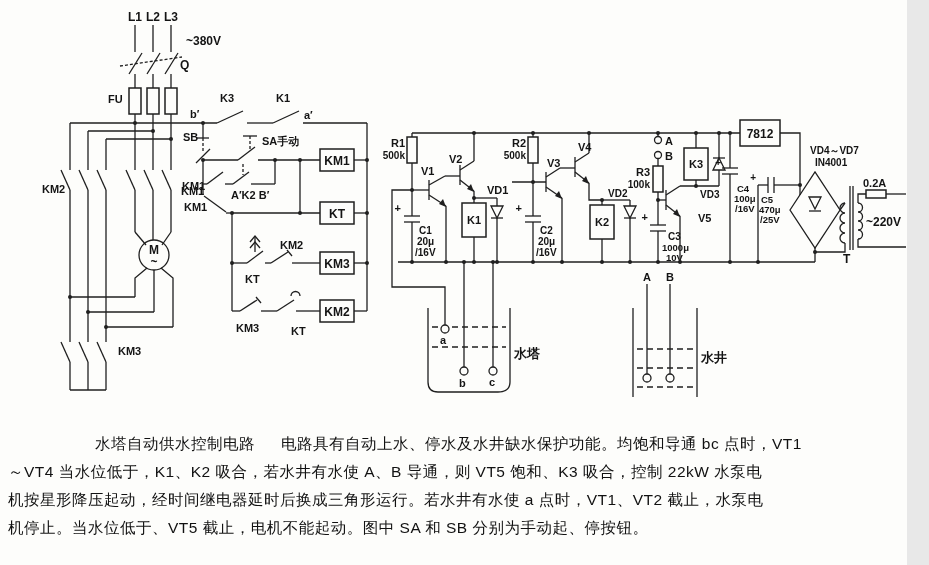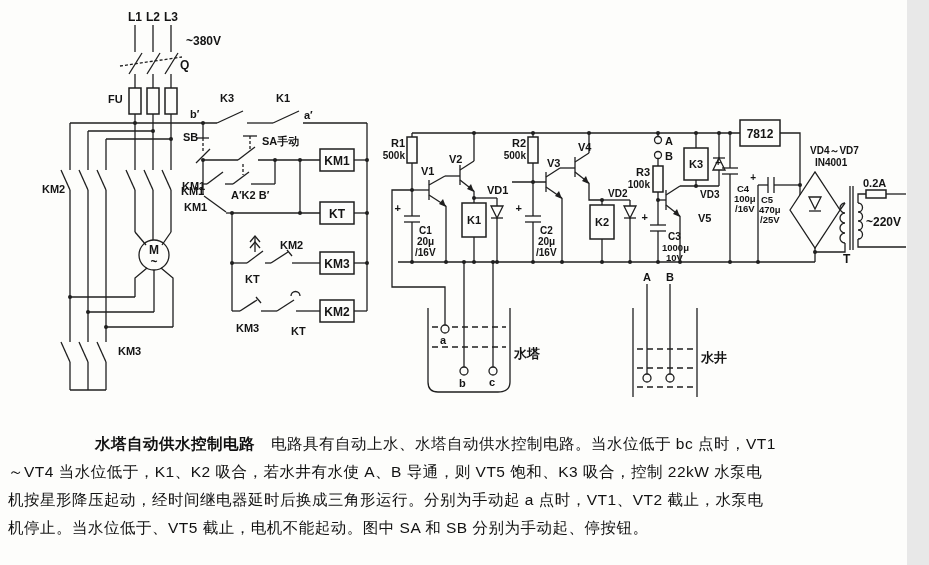--- a/index.html
+++ b/index.html
@@ -25,21 +25,21 @@
           letter-spacing:-2px;line-height:40px;font-family:"Liberation Serif",serif;}
   #wm-cn{position:absolute;left:76px;top:8px;font-size:15px;font-weight:bold;
          color:rgba(238,140,160,0.85);letter-spacing:2px;}
   #wm-com{position:absolute;left:74px;top:26px;font-size:19px;font-weight:bold;font-style:italic;
           color:rgba(230,120,140,0.8);font-family:"Liberation Serif",serif;letter-spacing:2px;}
   #caption{position:absolute;left:0;top:422px;width:929px;font-size:15.5px;color:#111;
            letter-spacing:0.5px;line-height:28px;}
   #caption .cap-line{position:absolute;left:8px;white-space:nowrap;}
   #cap1{top:8px;left:95px!important;}
   #cap2{top:36px;}  #cap3{top:64px;}  #cap4{top:92px;}
-  #cap-title{font-weight:bold;margin-right:16px;}
+  #cap-title{font-weight:normal;margin-right:26px;}
 </style>
 </head>
 <body>
 
 <div id="page">
 
 <svg width="929" height="420" viewBox="0 0 929 420">
 
   <g>
     <text class="lbl-l" x="128" y="21">L1</text>
@@ -459,20 +459,20 @@
     <circle class="dot" cx="658" cy="262" r="2"></circle>
         <circle class="dot" cx="680" cy="262" r="2"></circle>
     <circle class="dot" cx="730" cy="262" r="2"></circle>
         <circle class="dot" cx="758" cy="262" r="2"></circle>
   </g>
 </svg>
 
 
 <div id="caption">
   <div class="cap-line" id="cap1">
-    <span id="cap-title">水塔自动供水控制电路</span><span>电路具有自动上水、水塔自动供水控制电路。当水位低于 bc 点时，VT1</span>
+    <span id="cap-title">水塔自动供水控制电路</span><span>电路具有自动上水、停水及水井缺水保护功能。均饱和导通 bc 点时，VT1</span>
   </div>
   <div class="cap-line" id="cap2">～VT4 当水位低于，K1、K2 吸合，若水井有水使 A、B 导通，则 VT5 饱和、K3 吸合，控制 22kW 水泵电</div>
-  <div class="cap-line" id="cap3">机按星形降压起动，经时间继电器延时后换成三角形运行。分别为手动起 a 点时，VT1、VT2 截止，水泵电</div>
+  <div class="cap-line" id="cap3">机按星形降压起动，经时间继电器延时后换成三角形运行。若水井有水使 a 点时，VT1、VT2 截止，水泵电</div>
   <div class="cap-line" id="cap4">机停止。当水位低于、VT5 截止，电机不能起动。图中 SA 和 SB 分别为手动起、停按钮。</div>
 </div>
 
 </div>
 
 </body></html>

